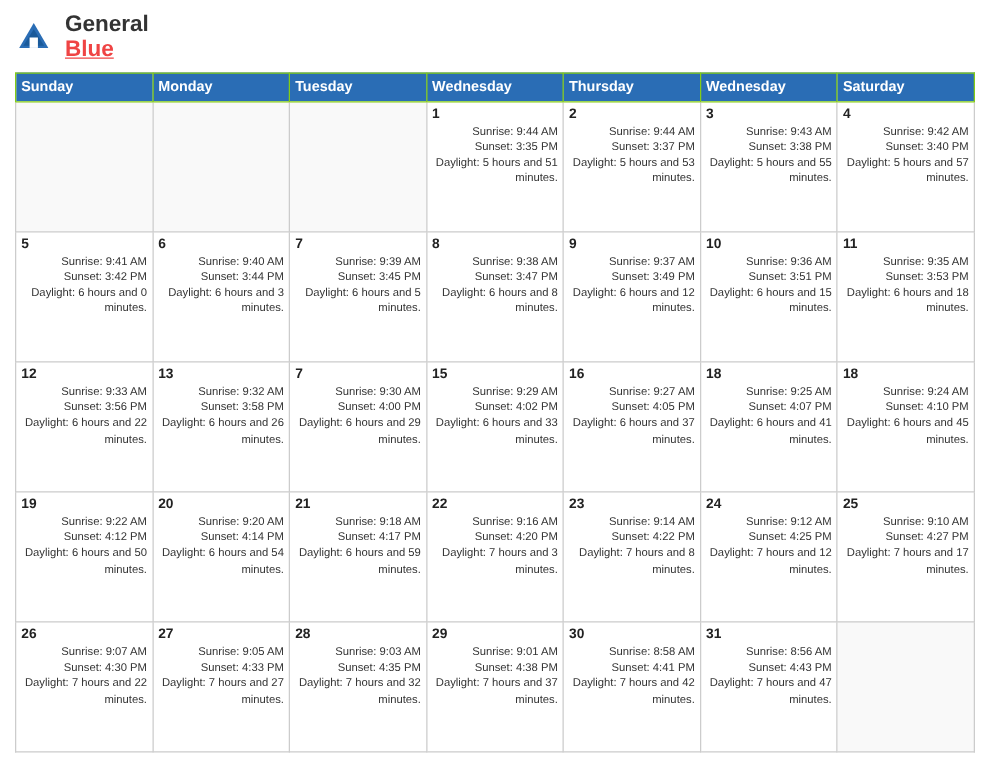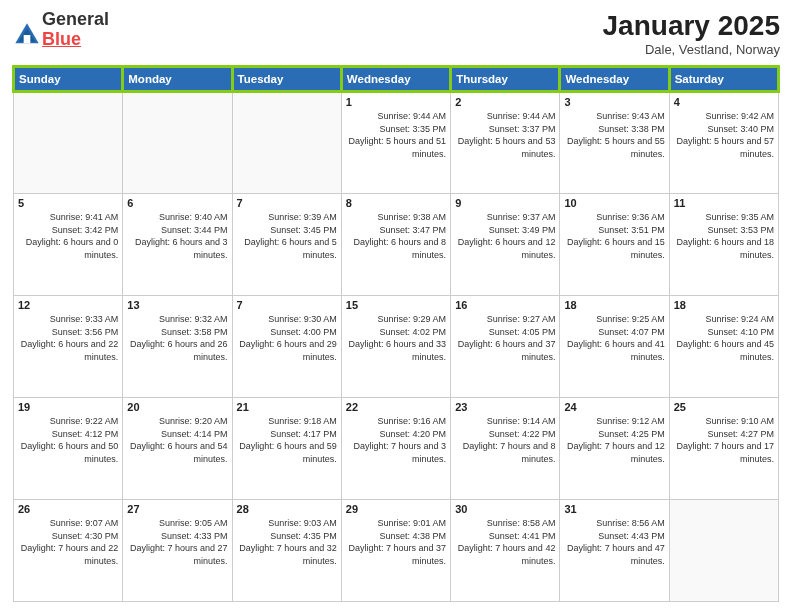--- a/index.html
+++ b/index.html
@@ -18,22 +18,22 @@
       padding: 10px 12px 10px 12px;
     }
     .header {
       display: flex;
       justify-content: space-between;
       align-items: flex-start;
       margin-bottom: 8px;
     }
     .logo {
       display: flex;
-      align-items: flex-end;
-      gap: 0;
+      align-items: center;
+      gap: 10px;
     }
     .logo-text {
       font-size: 18px;
       font-weight: bold;
       line-height: 1.1;
     }
     .logo-general { color: #333; }
     .logo-blue { color: #ef4444; text-decoration: underline; }
     .logo-icon {
       width: 30px;
@@ -58,21 +58,21 @@
       width: 100%;
       table-layout: fixed;
     }
     .calendar th {
       background: #2a6db5;
       color: #fff;
       font-size: 11.5px;
       font-weight: bold;
       padding: 5px 4px;
       text-align: left;
-      border: 3px solid #84cc16;
+      border: 1px solid #84cc16;
     }
     .calendar td {
       border: 1px solid #ccc;
       vertical-align: top;
       padding: 3px 4px;
       font-size: 9.5px;
       color: #333;
       background: #fff;
       height: 88px;
     }
@@ -101,24 +101,20 @@
     <div class="logo">
       <svg class="logo-icon" viewBox="0 0 36 36" xmlns="http://www.w3.org/2000/svg">
         <polygon points="18,4 32,28 4,28" fill="#2a6db5"></polygon>
         <polygon points="18,10 28,26 8,26" fill="#1a5a9a"></polygon>
         <rect x="14" y="18" width="8" height="10" fill="#fff"></rect>
       </svg>
       <div class="logo-text">
         <span class="logo-general">General</span><br>
         <span class="logo-blue">Blue</span>
       </div>
-    </div>
-    <div class="title-block">
-      <div class="month-title">January 2025</div>
-      <div class="location">Dale, Vestland, Norway</div>
     </div>
   </div>
 
   <table class="calendar">
     <thead>
       <tr>
         <th>Sunday</th>
         <th>Monday</th>
         <th>Tuesday</th>
         <th>Wednesday</th>

